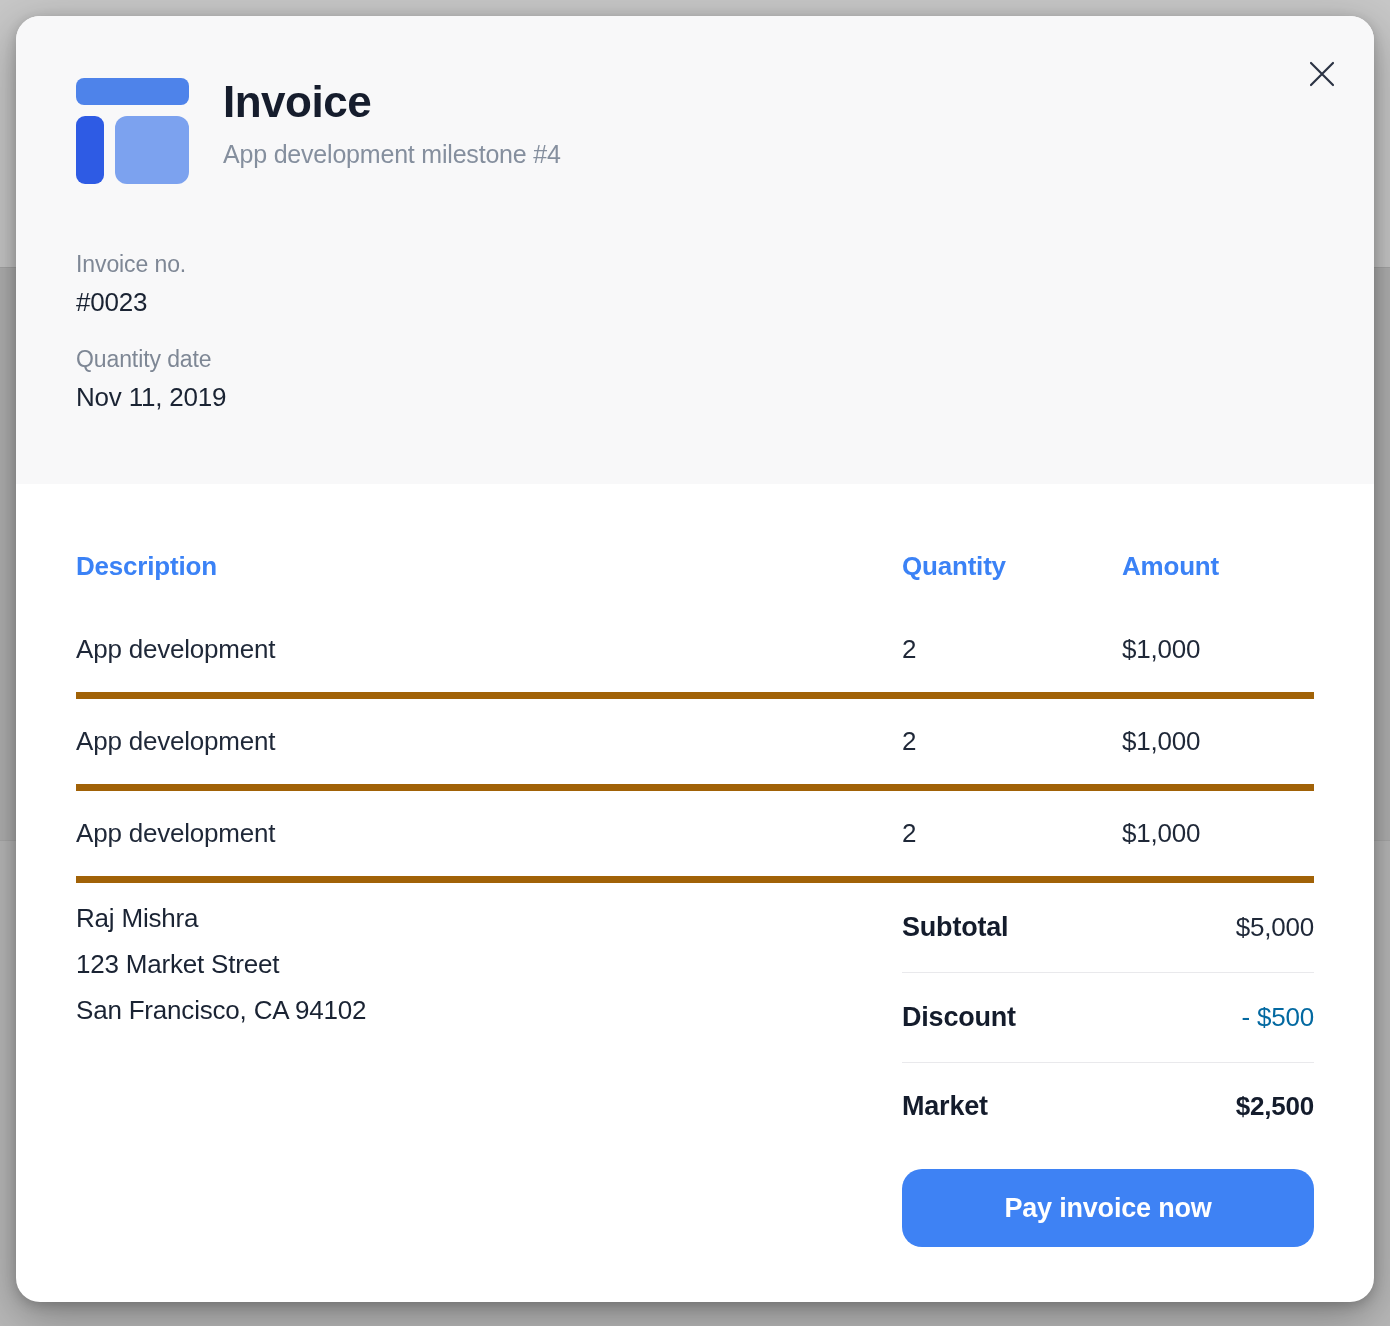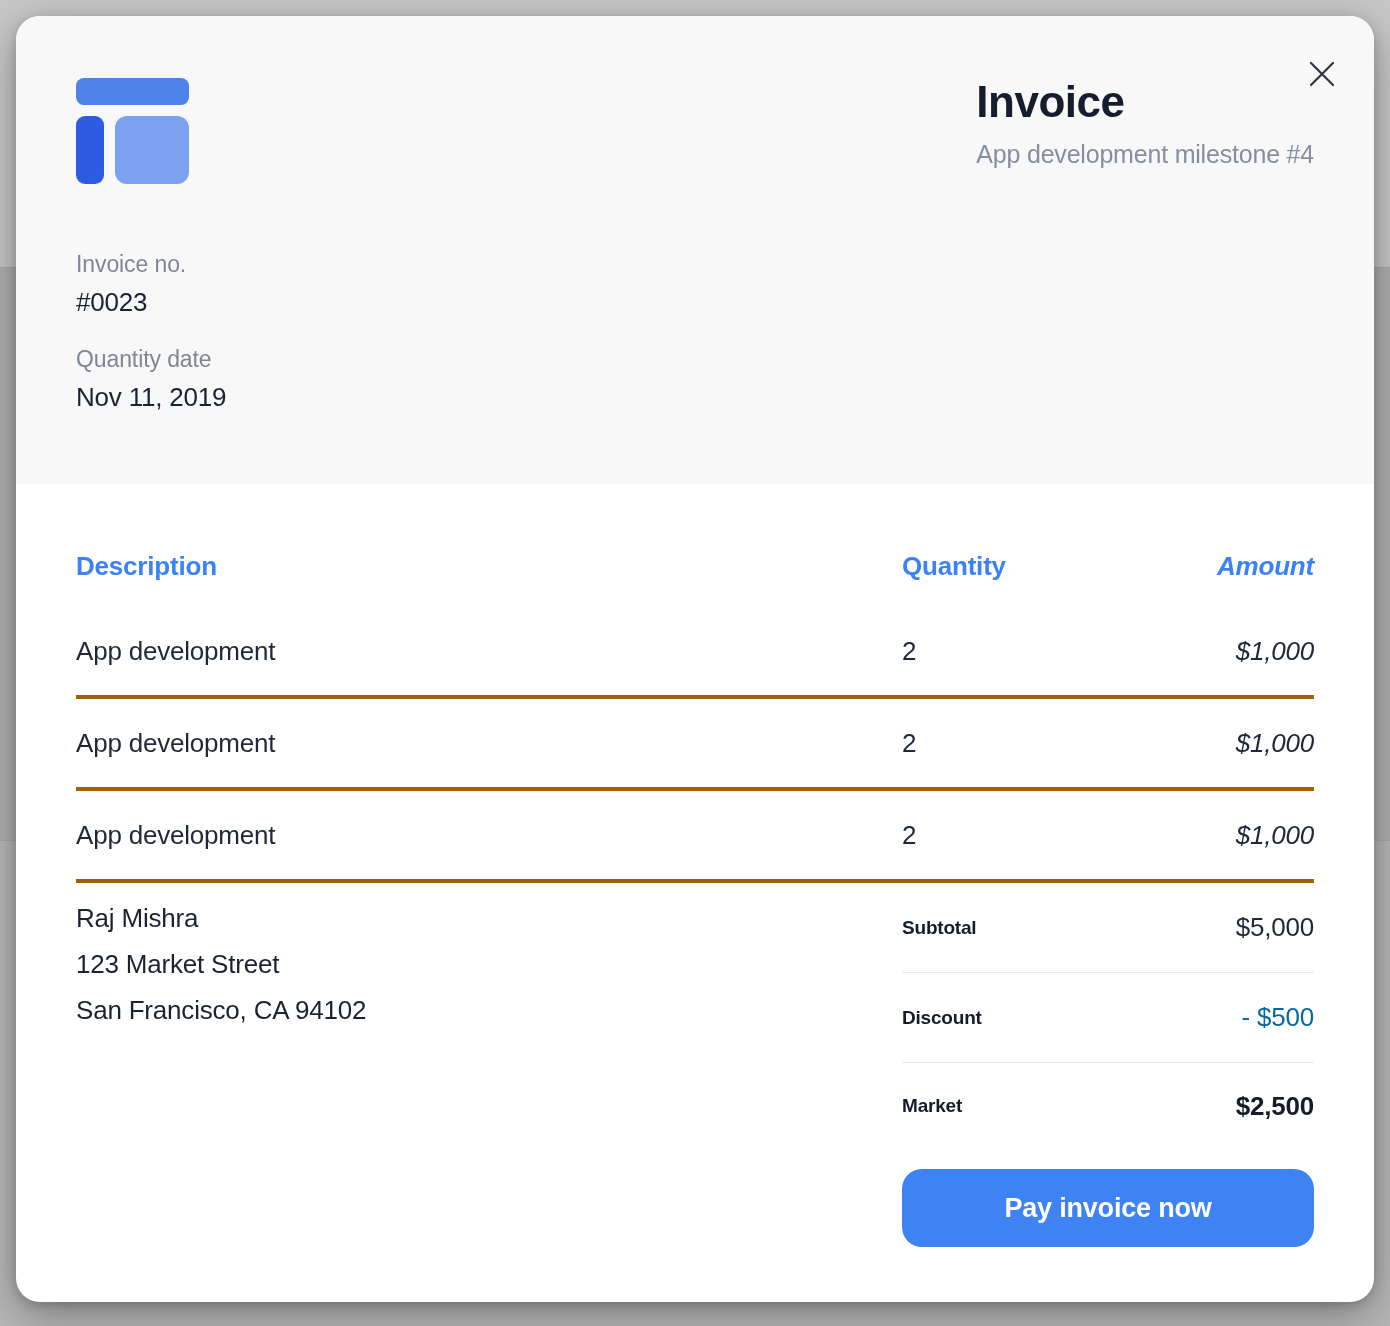--- a/index.html
+++ b/index.html
@@ -37,21 +37,21 @@
 
   .close-btn {
     position: absolute; top: 40px; right: 34px;
     width: 36px; height: 36px;
     background: transparent; border: none; padding: 4px;
     cursor: pointer; color: #2b3344;
     display: flex; align-items: center; justify-content: center;
   }
   .close-btn svg { width: 26px; height: 26px; display: block; }
 
-  .brand-row { display: flex; gap: 20px; align-items: flex-start; justify-content: space-between; }
+  .brand-row { display: flex; gap: 34px; align-items: flex-start; }
 
   .logo { width: 113px; flex: 0 0 113px; }
   .logo-top    { height: 27px; border-radius: 8px; background: #4e83ea; }
   .logo-bottom { display: flex; gap: 11px; margin-top: 11px; height: 68px; }
   .logo-left   { width: 28px; border-radius: 9px; background: #2e5be4; }
   .logo-right  { flex: 1; border-radius: 12px; background: #7ca2ef; }
 
   .title-block { padding-top: 2px; }
   .page-title {
     margin: 0;
@@ -84,33 +84,33 @@
     display: grid;
     grid-template-columns: 826px 220px 1fr;
     align-items: center;
   }
   .items-head {
     padding-top: 67px; padding-bottom: 25px;
     font-size: 26px; font-weight: 700; color: #3b82f6; letter-spacing: -0.2px;
   }
   .item-row {
     height: 92px;
-    border-bottom: 4px solid #a16207;
+    border-bottom: 7px solid #a16207;
     font-size: 26px; color: #1f2838; letter-spacing: -0.2px;
   }
-  .col-amt { text-align: right; font-style: italic; }
+  .col-amt { text-align: left; }
 
   .summary { margin-left: 826px; }
   .summary-row {
     height: 90px;
     display: flex; justify-content: space-between; align-items: center;
     border-bottom: 1px solid #e9e9ec;
   }
   .summary-row.total { height: 86px; border-bottom: none; }
-  .summary-label { font-size: 19px; font-weight: 700; color: #141c2c; letter-spacing: -0.2px; }
+  .summary-label { font-size: 27px; font-weight: 700; color: #141c2c; letter-spacing: -0.2px; }
   .summary-value { font-size: 26px; color: #1f2838; letter-spacing: -0.2px; }
   .summary-value.negative { color: #0369a1; }
   .summary-value.strong { font-weight: 700; color: #141c2c; }
 
   .pay-btn {
     display: block;
     width: 412px; height: 78px;
     margin-left: 826px; margin-top: 20px;
     background: #3e82f4; color: #ffffff;
     border: none; border-radius: 20px;

